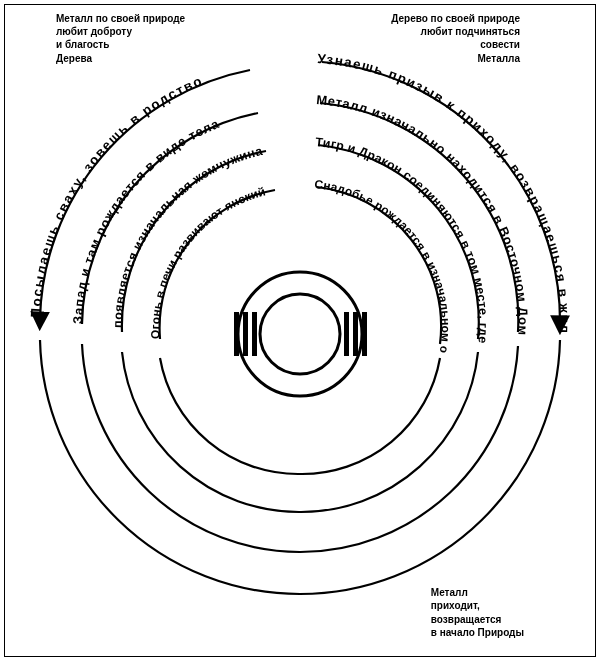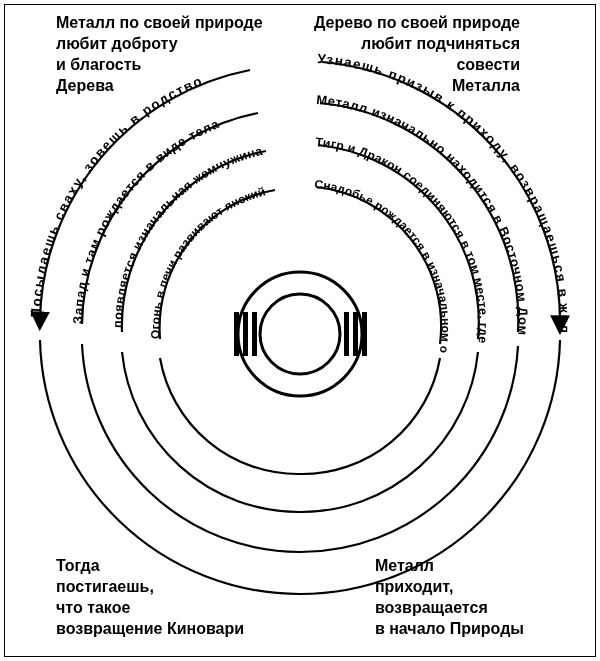--- a/index.html
+++ b/index.html
@@ -21,21 +21,21 @@
     position: absolute;
     left: 4px;
     top: 4px;
     width: 592px;
     height: 653px;
     border: 1.5px solid #000;
     box-sizing: border-box;
   }
   .corner-note {
     position: absolute;
-    font-size: 16px;
+    font-size: 10px;
     line-height: 1.32;
     color: #000;
     font-weight: bold;
     white-space: pre-line;
   }
   #note-tl { left: 56px;  top: 12px;  text-align: left; }
   #note-tr { right: 80px; top: 12px;  text-align: right; }
   #note-bl { left: 56px;  bottom: 22px; text-align: left; }
   #note-br { right: 76px; bottom: 22px; text-align: left; margin-left: 30px; }
 
@@ -73,24 +73,20 @@
   <div class="corner-note" id="note-tl">Металл по своей природе
 любит доброту
 и благость
 Дерева</div>
 
   <div class="corner-note" id="note-tr">Дерево по своей природе
 любит подчиняться
 совести
 Металла</div>
 
-  <div class="corner-note" id="note-bl">Тогда
-постигаешь,
-что такое
-возвращение Киновари</div>
 
   <div class="corner-note" id="note-br">Металл
 приходит,
 возвращается
 в начало Природы</div>
 
   <svg id="diagram" viewBox="0 0 600 661">
     <defs>
       <marker id="arrowhead" markerWidth="9" markerHeight="9" refX="3" refY="4.5" orient="auto">
         <path d="M0,0 L9,4.5 L0,9 Z" fill="#000"></path>

